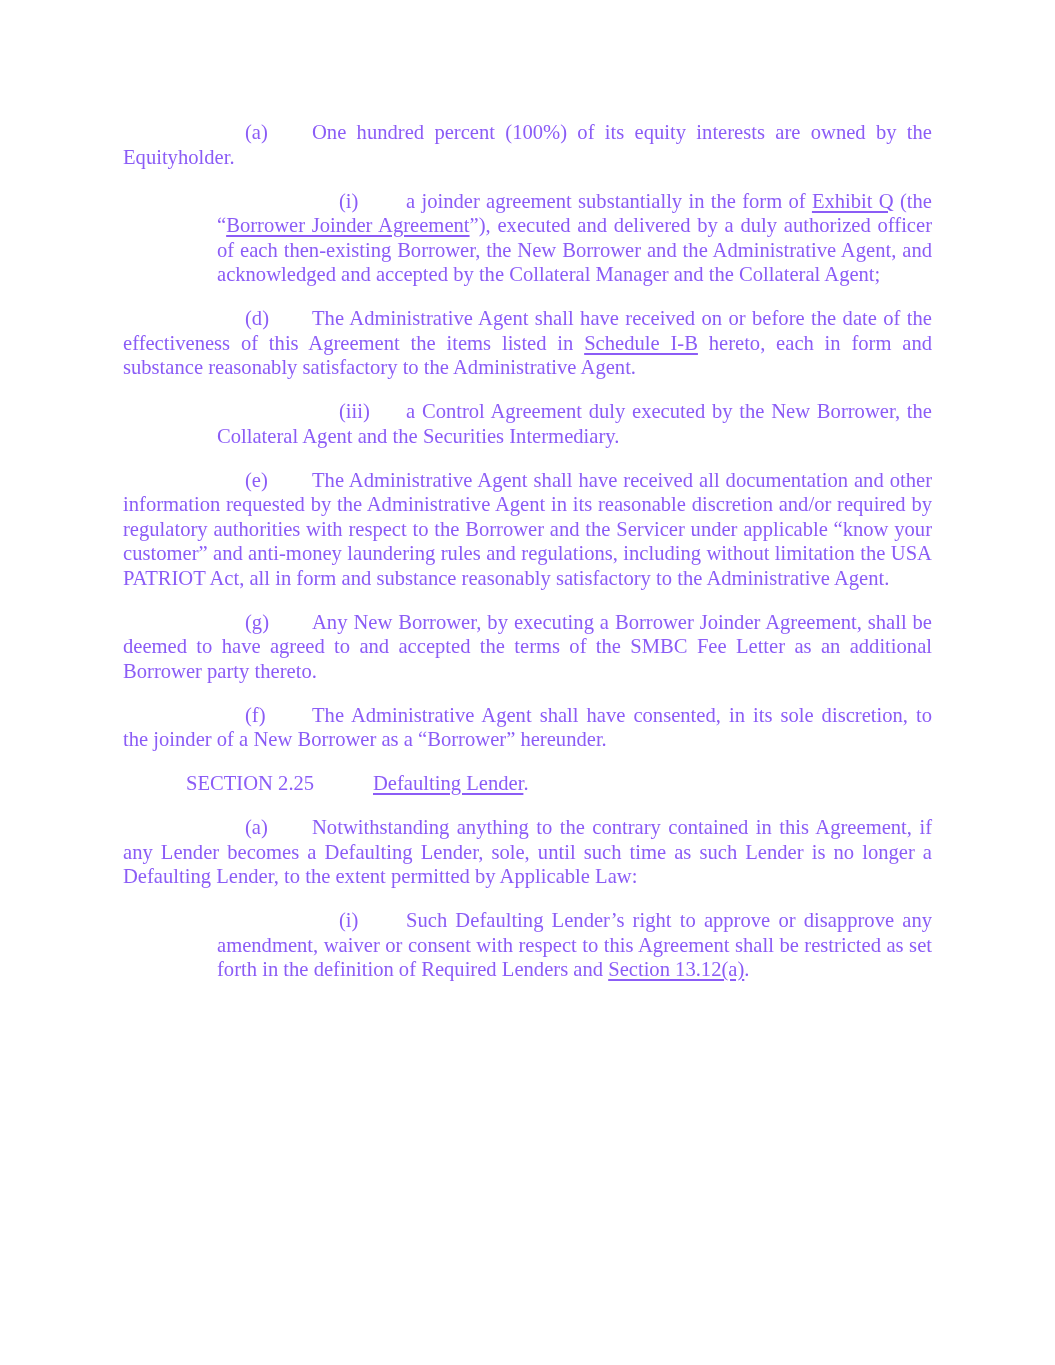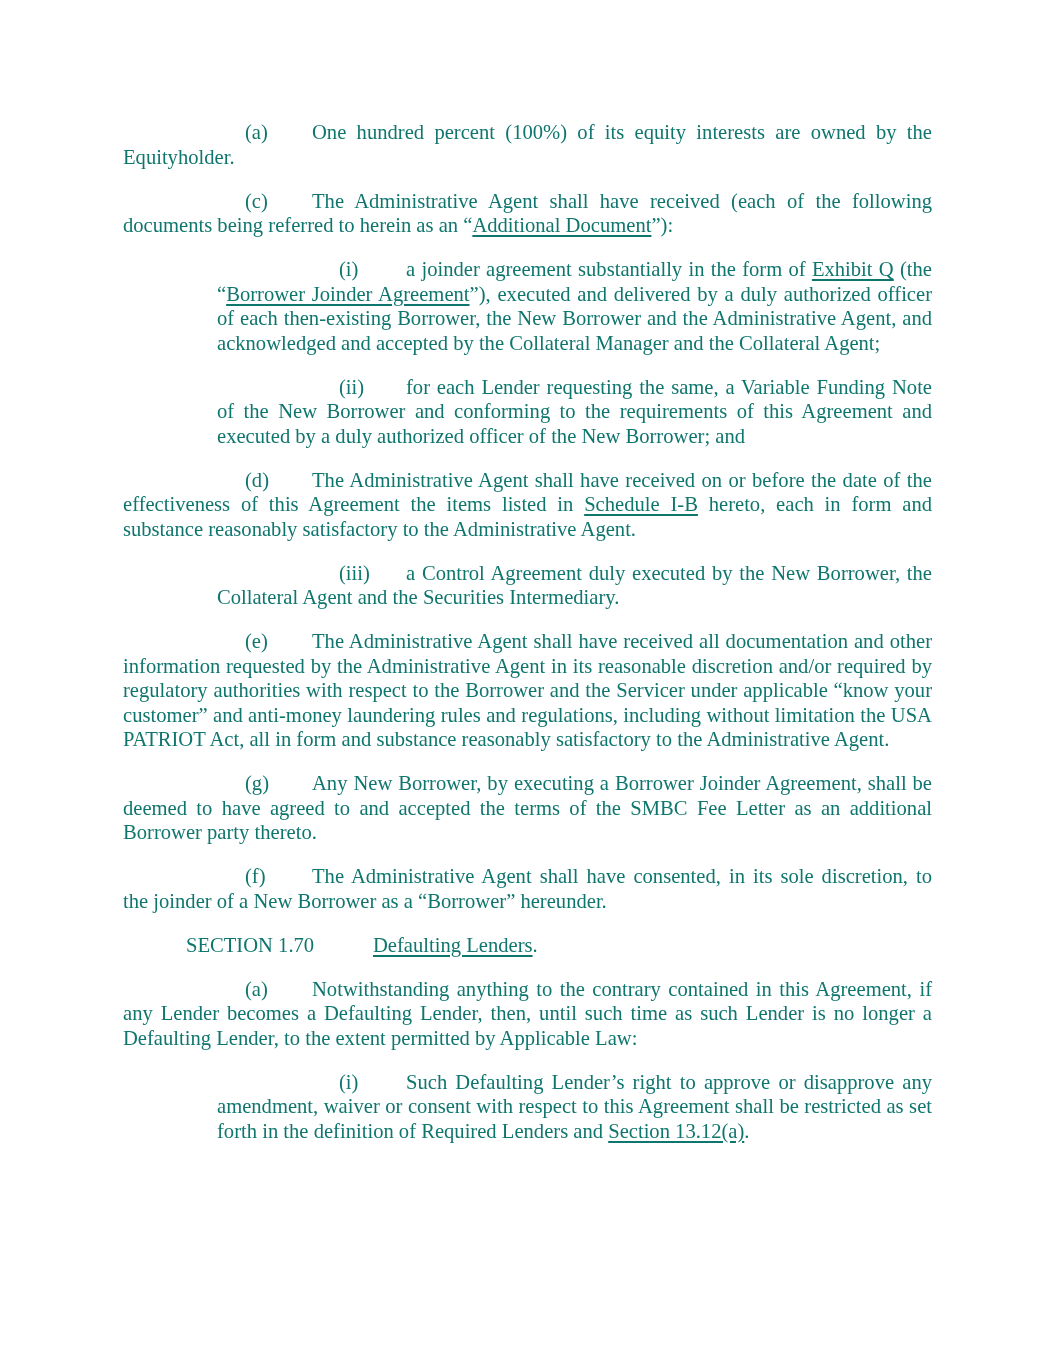--- a/index.html
+++ b/index.html
@@ -6,21 +6,21 @@
     margin: 0;
     padding: 0;
     background: #ffffff;
   }
   .page {
     position: relative;
     width: 1055px;
     height: 1201px;
     background: #ffffff;
     font-family: "Liberation Serif", serif;
-    color: #0f766e;
+    color: #8b5cf6;
     overflow: hidden;
   }
   .content {
     position: absolute;
     left: 123px;
     top: 120px;
     width: 809px;
   }
   .para {
     margin: 0 0 19.5px 0;
@@ -58,26 +58,24 @@
     font-size: 17px;
     line-height: 20px;
   }
 </style>
 </head>
 <body>
 
 <div class="page">
   <main class="content">
       <p class="para level1"><span class="plabel">(a)</span><span>One hundred percent (100%) of its equity interests are owned by the Equityholder.</span></p>
-      <p class="para level1"><span class="plabel">(c)</span><span>The Administrative Agent shall have received (each of the following documents being referred to herein as an “</span><span class="uline">Additional Document</span><span>”):</span></p>
       <p class="para level2"><span class="plabel">(i)</span><span>a joinder agreement substantially in the form of </span><span class="uline">Exhibit Q</span><span> (the “</span><span class="uline">Borrower Joinder Agreement</span><span>”), executed and delivered by a duly authorized officer of each then-existing Borrower, the New Borrower and the Administrative Agent, and acknowledged and accepted by the Collateral Manager and the Collateral Agent;</span></p>
-      <p class="para level2"><span class="plabel">(ii)</span><span>for each Lender requesting the same, a Variable Funding Note of the New Borrower and conforming to the requirements of this Agreement and executed by a duly authorized officer of the New Borrower; and</span></p>
       <p class="para level1"><span class="plabel">(d)</span><span>The Administrative Agent shall have received on or before the date of the effectiveness of this Agreement the items listed in </span><span class="uline">Schedule I-B</span><span> hereto, each in form and substance reasonably satisfactory to the Administrative Agent.</span></p>
       <p class="para level2"><span class="plabel">(iii)</span><span>a Control Agreement duly executed by the New Borrower, the Collateral Agent and the Securities Intermediary.</span></p>
       <p class="para level1"><span class="plabel">(e)</span><span>The Administrative Agent shall have received all documentation and other information requested by the Administrative Agent in its reasonable discretion and/or required by regulatory authorities with respect to the Borrower and the Servicer under applicable “know your customer” and anti-money laundering rules and regulations, including without limitation the USA PATRIOT Act, all in form and substance reasonably satisfactory to the Administrative Agent.</span></p>
       <p class="para level1"><span class="plabel">(g)</span><span>Any New Borrower, by executing a Borrower Joinder Agreement, shall be deemed to have agreed to and accepted the terms of the SMBC Fee Letter as an additional Borrower party thereto.</span></p>
       <p class="para level1"><span class="plabel">(f)</span><span>The Administrative Agent shall have consented, in its sole discretion, to the joinder of a New Borrower as a “Borrower” hereunder.</span></p>
-      <p class="para section"><span class="plabel">SECTION 1.70</span><span class="uline">Defaulting Lenders</span><span>.</span></p>
-      <p class="para level1"><span class="plabel">(a)</span><span>Notwithstanding anything to the contrary contained in this Agreement, if any Lender becomes a Defaulting Lender, then, until such time as such Lender is no longer a Defaulting Lender, to the extent permitted by Applicable Law:</span></p>
+      <p class="para section"><span class="plabel">SECTION 2.25</span><span class="uline">Defaulting Lender</span><span>.</span></p>
+      <p class="para level1"><span class="plabel">(a)</span><span>Notwithstanding anything to the contrary contained in this Agreement, if any Lender becomes a Defaulting Lender, sole, until such time as such Lender is no longer a Defaulting Lender, to the extent permitted by Applicable Law:</span></p>
       <p class="para level2"><span class="plabel">(i)</span><span>Such Defaulting Lender’s right to approve or disapprove any amendment, waiver or consent with respect to this Agreement shall be restricted as set forth in the definition of Required Lenders and </span><span class="uline">Section 13.12(a)</span><span>.</span></p>
     </main>
   <div class="page-number">88</div>
 </div>
 
 </body></html>

